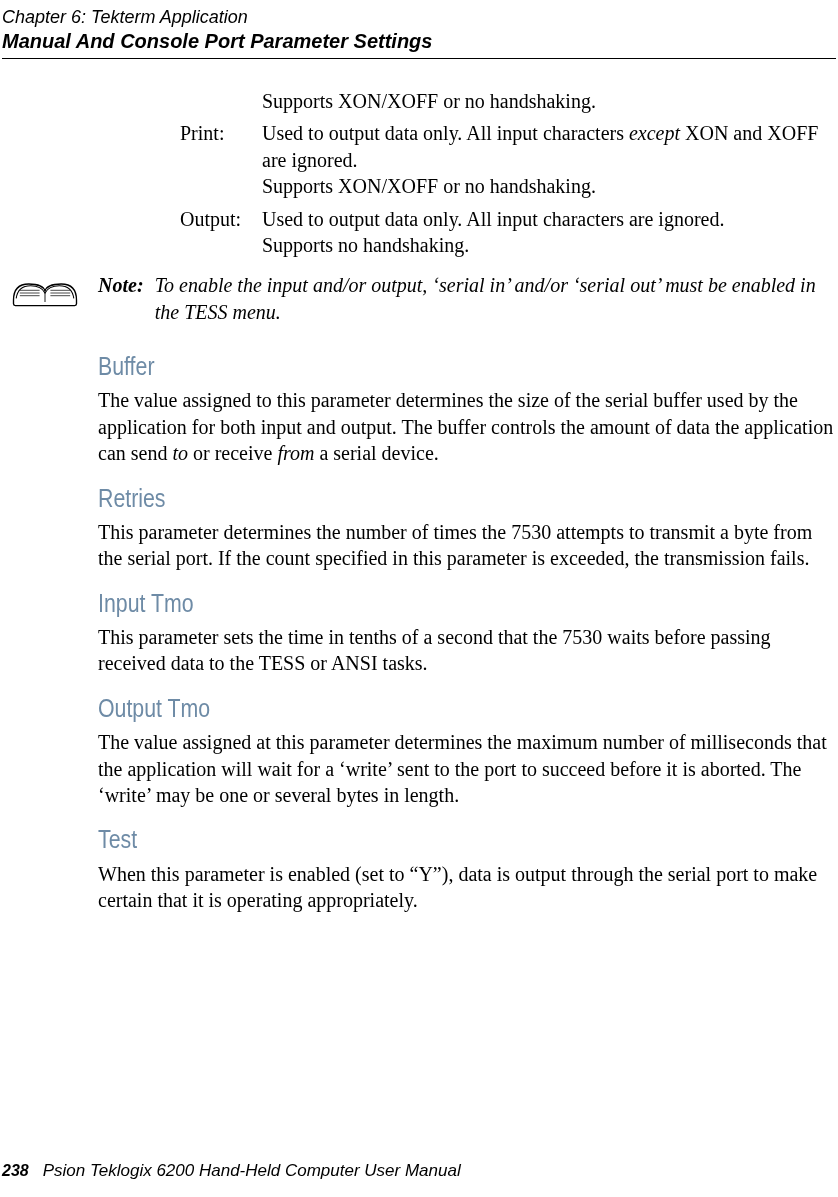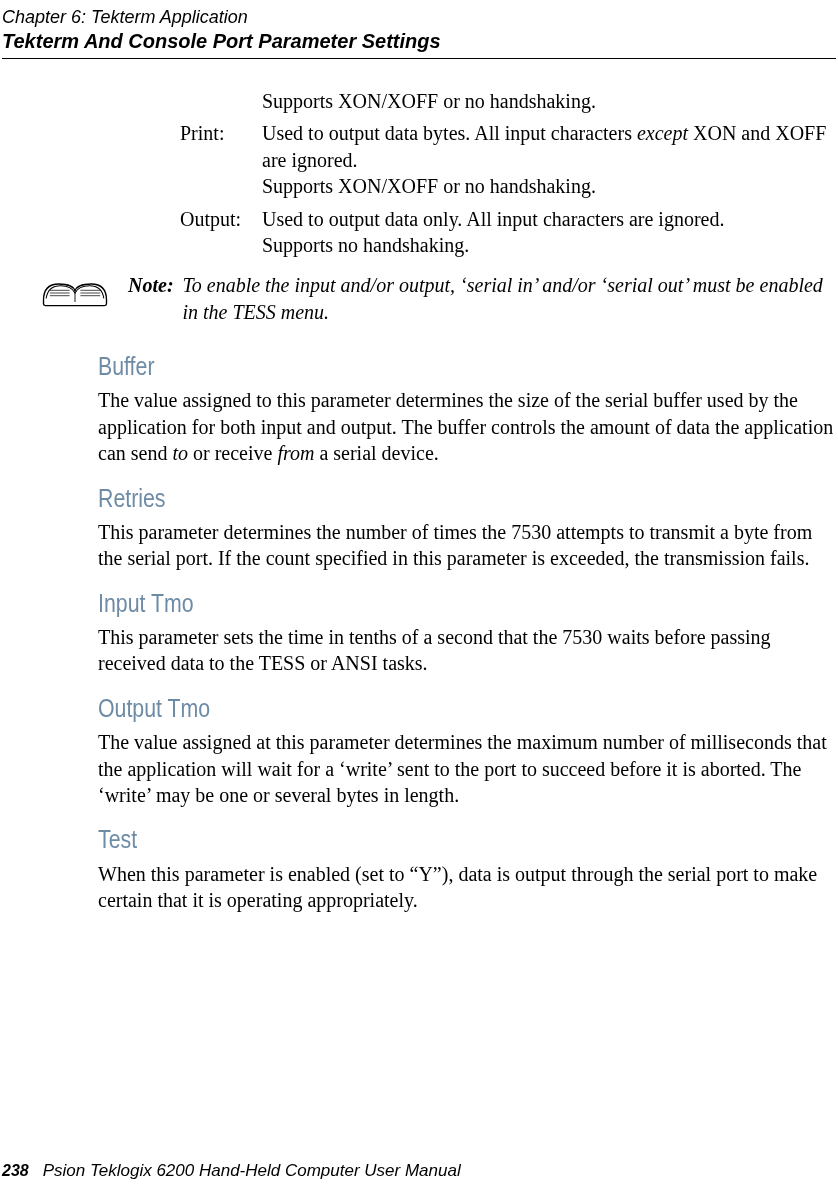--- a/index.html
+++ b/index.html
@@ -67,21 +67,20 @@
   .indent-body {
     margin-left: 164px;
     margin-bottom: 6px;
   }
   .note-row {
     position: relative;
     margin-top: 14px;
     margin-bottom: 24px;
     margin-left: -98px; 
     display: flex;
-    padding-left: 30px;
   }
   .note-icon {
     width: 90px;
     flex: 0 0 90px;
     display: flex;
     justify-content: center;
     align-items: flex-start;
     padding-top: 2px;
   }
   .note-icon svg { width: 72px; height: 38px; }
@@ -130,32 +129,32 @@
   em.keyword { font-style: italic; }
   strong.except { font-style: italic; font-weight: normal; }
 </style>
 </head>
 <body>
 
 <div class="page">
 
   <div class="header">
     <div class="header-line1">Chapter  6:  Tekterm Application</div>
-    <div class="header-line2">Tekterm And Console Port Parameter Settings</div>
+    <div class="header-line2">Manual And Console Port Parameter Settings</div>
   </div>
   <hr class="header-rule">
 
   <div class="content">
 
     <div class="indent-body">Supports XON/XOFF or no handshaking.</div>
 
     <div class="def-row" style="margin-left:82px;">
       <div class="def-label">Print:</div>
       <div class="def-body">
-        <span>Used to output data bytes. All input characters </span><strong class="except">except</strong><span> XON and XOFF are ignored.</span>
+        <span>Used to output data only. All input characters </span><strong class="except">except</strong><span> XON and XOFF are ignored.</span>
         <div>Supports XON/XOFF or no handshaking.</div>
       </div>
     </div>
 
     <div class="def-row" style="margin-left:82px;">
       <div class="def-label">Output:</div>
       <div class="def-body">
         <div>Used to output data only. All input characters are ignored.</div>
         <div>Supports no handshaking.</div>
       </div>

